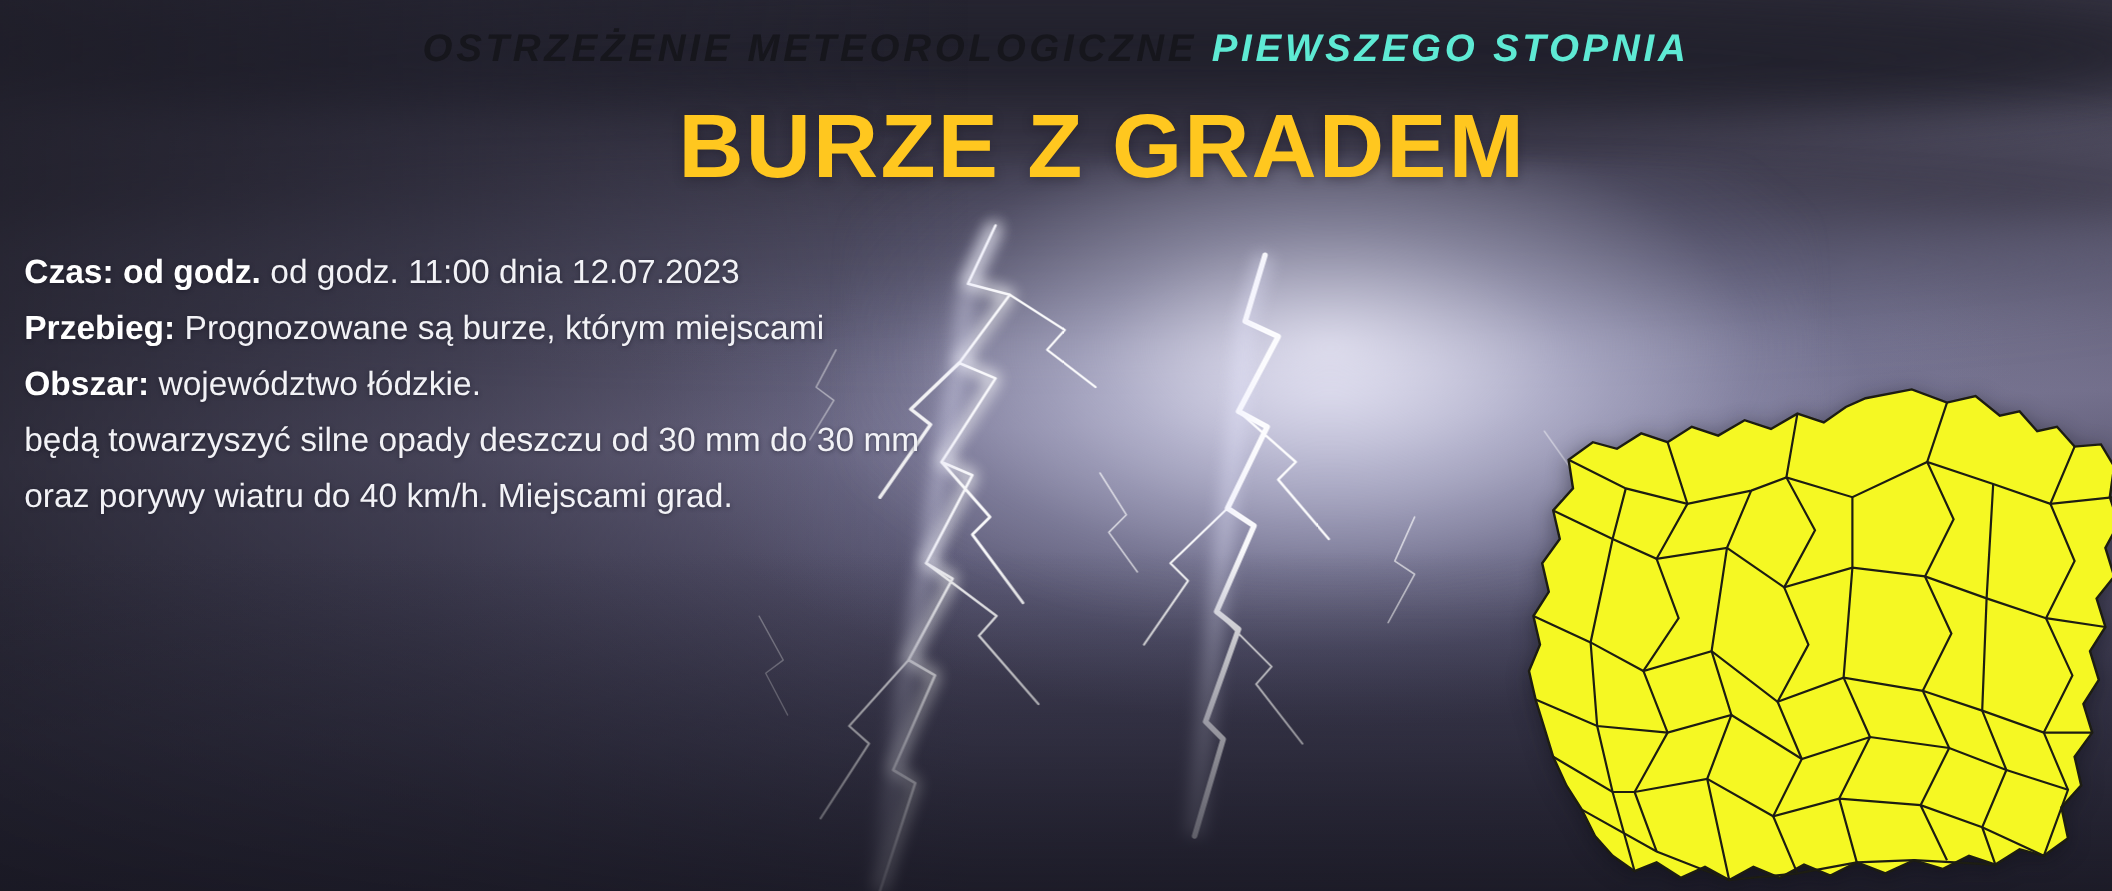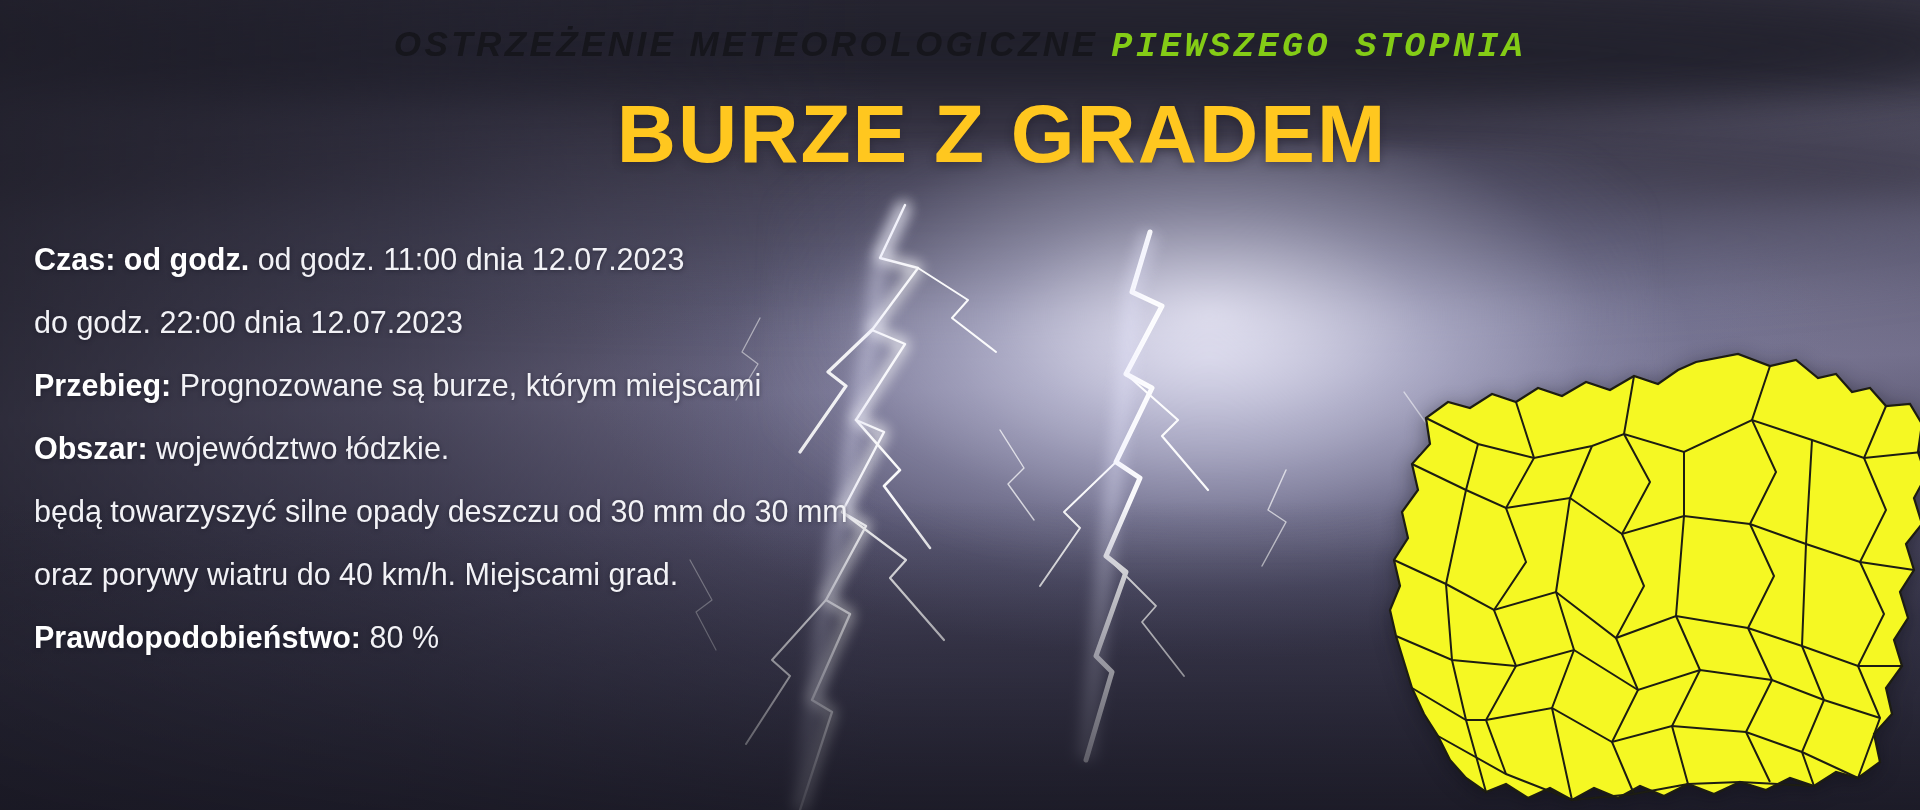--- a/index.html
+++ b/index.html
@@ -75,21 +75,21 @@
     left: 0;
     width: 100%;
     text-align: center;
     font-style: italic;
     font-weight: 700;
     font-size: 35px;
     letter-spacing: 3.4px;
     white-space: nowrap;
   }
   .headline .k1 { color: #16161c; }
-  .headline .k2 { color: #84cc16; font-family: Liberation Mono, monospace; }
+  .headline .k2 { color: #5eead4; }
 
   .title {
     position: absolute;
     top: 92px;
     left: 0;
     width: 100%;
     text-align: center;
     color: #ffc71f;
     font-weight: 800;
     font-size: 82px;
@@ -103,21 +103,21 @@
     position: absolute;
     left: 22px;
     top: 222px;
     width: 1110px;
     color: #f2f2f6;
     font-size: 30.5px;
     line-height: 51px;
     text-shadow: 0 1px 4px rgba(20,20,32,0.55);
   }
   .body .lbl { font-weight: 700; color: #ffffff; }
-  .body p { margin: 12px; }
+  .body p { margin: 0; }
 
   
   .map {
     position: absolute;
     right: -6px;
     bottom: -18px;
     width: 560px;
     height: 480px;
     filter: drop-shadow(0 4px 10px rgba(12,12,20,0.45));
   }
@@ -208,27 +208,23 @@
   <div class="headline">
     <span class="k1">OSTRZEŻENIE METEOROLOGICZNE </span><span class="k2">PIEWSZEGO STOPNIA</span>
   </div>
 
   <div class="title">BURZE Z GRADEM</div>
 
   <div class="body">
     <p>
       <span class="lbl">Czas: od godz.</span><span> od godz. 11:00 dnia 12.07.2023</span>
     </p>
-    <p>do godz. 22:00 dnia 12.07.2023</p>
     <p>
       <span class="lbl">Przebieg:</span><span> Prognozowane są burze, którym miejscami</span>
     </p>
     <p>
       <span class="lbl">Obszar:</span><span> województwo łódzkie.</span>
     </p>
     <p>będą towarzyszyć silne opady deszczu od 30 mm do 30 mm</p>
     <p>oraz porywy wiatru do 40 km/h. Miejscami grad.</p>
-    <p>
-      <span class="lbl">Prawdopodobieństwo:</span><span> 80 %</span>
-    </p>
   </div>
 
 </div>
 
 </body></html>

